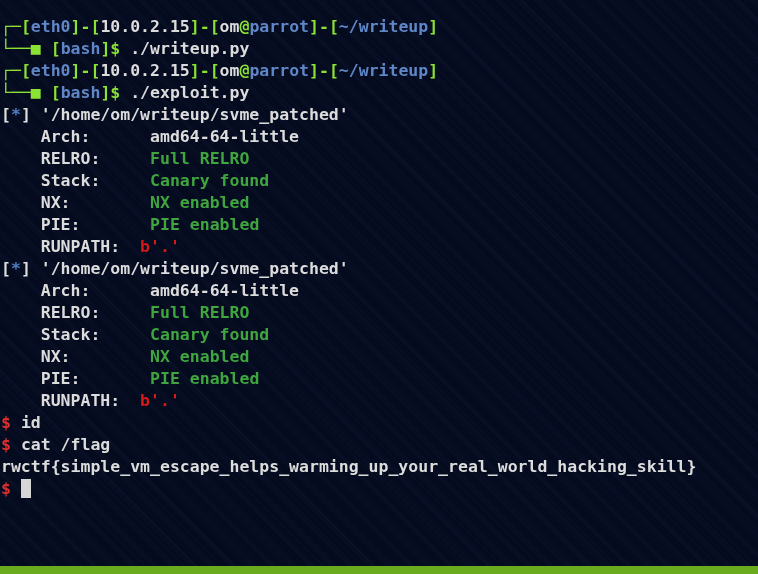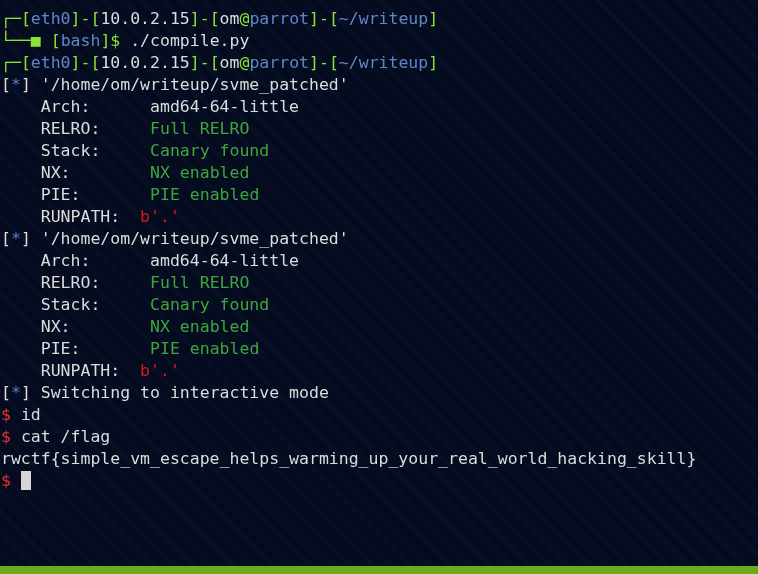--- a/index.html
+++ b/index.html
@@ -35,22 +35,23 @@
     letter-spacing: 0px;
     color: #dcdcdc;
     -webkit-font-smoothing: none;
   }
   #screen {
     position: absolute;
     left: 0px;
     top: 0px;
     right: 0px;
     bottom: 8px;
-    padding: 8px 0 0 1px;
+    padding: 16px 0 0 1px;
     box-sizing: border-box;
+    font-weight: bold;
   }
   .line {
     white-space: pre;
     height: 22px;
     display: block;
   }
   .c-white    { color: #dcdcdc; }
   .c-green    { color: #8ae234; }
   .c-dgreen   { color: #3fa63f; }
   .c-blue     { color: #5f87c7; }
@@ -75,43 +76,43 @@
   }
 </style>
 </head>
 <body>
 
 <div id="terminal">
   <div id="screen">
 
     <div class="line"><span class="c-green">┌─</span><span class="c-green">[</span><span class="c-blue">eth0</span><span class="c-green">]</span><span class="c-green">-</span><span class="c-green">[</span><span class="c-white">10.0.2.15</span><span class="c-green">]</span><span class="c-green">-</span><span class="c-green">[</span><span class="c-white">om</span><span class="c-green">@</span><span class="c-blue">parrot</span><span class="c-green">]</span><span class="c-green">-</span><span class="c-green">[</span><span class="c-blue">~/writeup</span><span class="c-green">]</span></div>
 
-    <div class="line"><span class="c-green">└──■</span><span> </span><span class="c-green">[</span><span class="c-blue">bash</span><span class="c-green">]</span><span class="c-green">$</span><span> </span><span class="c-white">./compile.py</span></div>
+    <div class="line"><span class="c-green">└──■</span><span> </span><span class="c-green">[</span><span class="c-blue">bash</span><span class="c-green">]</span><span class="c-green">$</span><span> </span><span class="c-white">./writeup.py</span></div>
 
     <div class="line"><span class="c-green">┌─</span><span class="c-green">[</span><span class="c-blue">eth0</span><span class="c-green">]</span><span class="c-green">-</span><span class="c-green">[</span><span class="c-white">10.0.2.15</span><span class="c-green">]</span><span class="c-green">-</span><span class="c-green">[</span><span class="c-white">om</span><span class="c-green">@</span><span class="c-blue">parrot</span><span class="c-green">]</span><span class="c-green">-</span><span class="c-green">[</span><span class="c-blue">~/writeup</span><span class="c-green">]</span></div>
 
+    <div class="line"><span class="c-green">└──■</span><span> </span><span class="c-green">[</span><span class="c-blue">bash</span><span class="c-green">]</span><span class="c-green">$</span><span> </span><span class="c-white">./exploit.py</span></div>
 
     <div class="line"><span class="c-white">[</span><span class="c-star">*</span><span class="c-white">]</span><span> </span><span class="c-white">'/home/om/writeup/svme_patched'</span></div>
     <div class="line"><span>    </span><span class="c-white">Arch:</span><span>      </span><span class="c-white">amd64-64-little</span></div>
     <div class="line"><span>    </span><span class="c-white">RELRO:</span><span>     </span><span class="c-dgreen">Full RELRO</span></div>
     <div class="line"><span>    </span><span class="c-white">Stack:</span><span>     </span><span class="c-dgreen">Canary found</span></div>
     <div class="line"><span>    </span><span class="c-white">NX:</span><span>        </span><span class="c-dgreen">NX enabled</span></div>
     <div class="line"><span>    </span><span class="c-white">PIE:</span><span>       </span><span class="c-dgreen">PIE enabled</span></div>
     <div class="line"><span>    </span><span class="c-white">RUNPATH:</span><span>  </span><span class="c-red">b'.'</span></div>
 
     <div class="line"><span class="c-white">[</span><span class="c-star">*</span><span class="c-white">]</span><span> </span><span class="c-white">'/home/om/writeup/svme_patched'</span></div>
     <div class="line"><span>    </span><span class="c-white">Arch:</span><span>      </span><span class="c-white">amd64-64-little</span></div>
     <div class="line"><span>    </span><span class="c-white">RELRO:</span><span>     </span><span class="c-dgreen">Full RELRO</span></div>
     <div class="line"><span>    </span><span class="c-white">Stack:</span><span>     </span><span class="c-dgreen">Canary found</span></div>
     <div class="line"><span>    </span><span class="c-white">NX:</span><span>        </span><span class="c-dgreen">NX enabled</span></div>
     <div class="line"><span>    </span><span class="c-white">PIE:</span><span>       </span><span class="c-dgreen">PIE enabled</span></div>
     <div class="line"><span>    </span><span class="c-white">RUNPATH:</span><span>  </span><span class="c-red">b'.'</span></div>
 
 
-    <div class="line"><span class="c-white">[</span><span class="c-star">*</span><span class="c-white">]</span><span> </span><span class="c-white">Switching to interactive mode</span></div>
 
     <div class="line"><span class="c-bred">$</span><span> </span><span class="c-white">id</span></div>
 
 
     <div class="line"><span class="c-bred">$</span><span> </span><span class="c-white">cat /flag</span></div>
 
     <div class="line"><span class="c-white">rwctf{simple_vm_escape_helps_warming_up_your_real_world_hacking_skill}</span></div>
 
 
     <div class="line"><span class="c-bred">$</span><span> </span><span class="cursor"></span></div>

